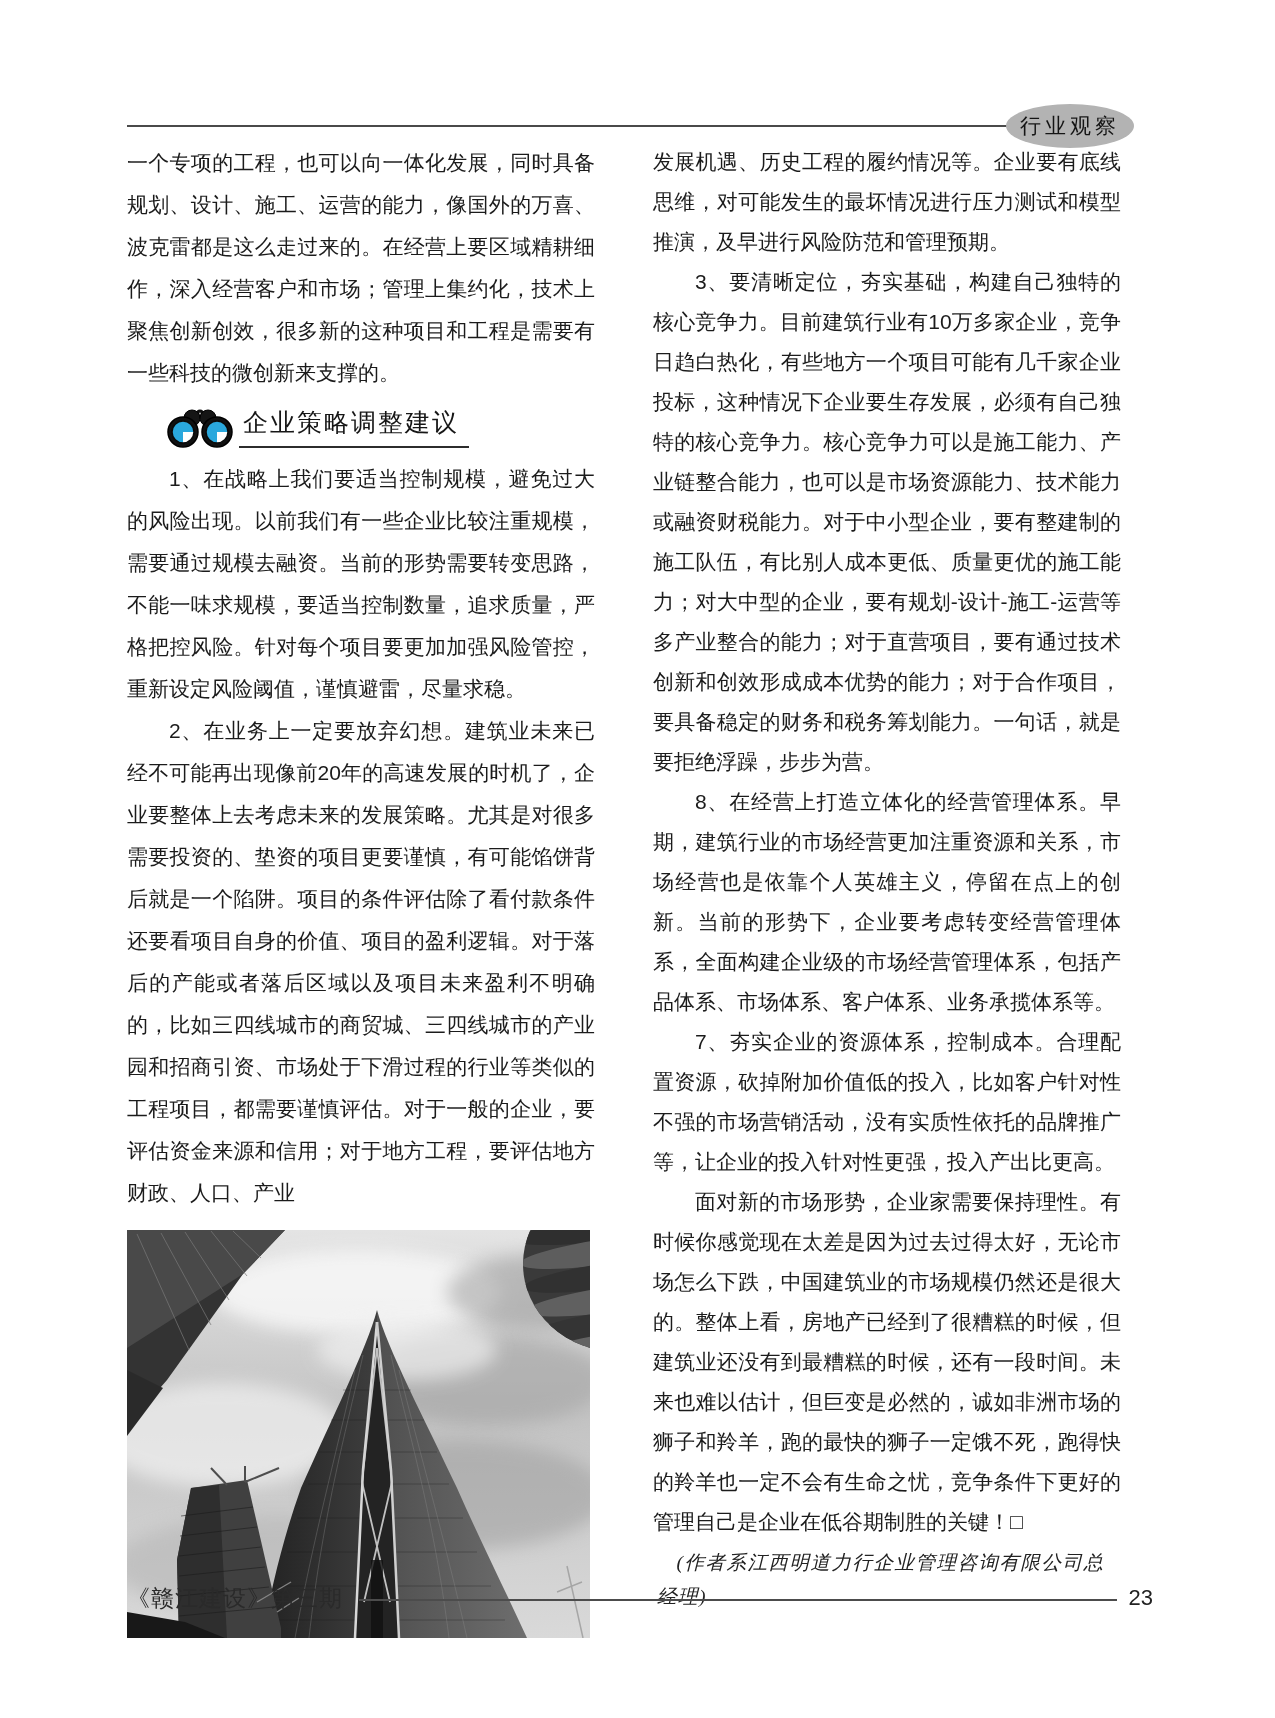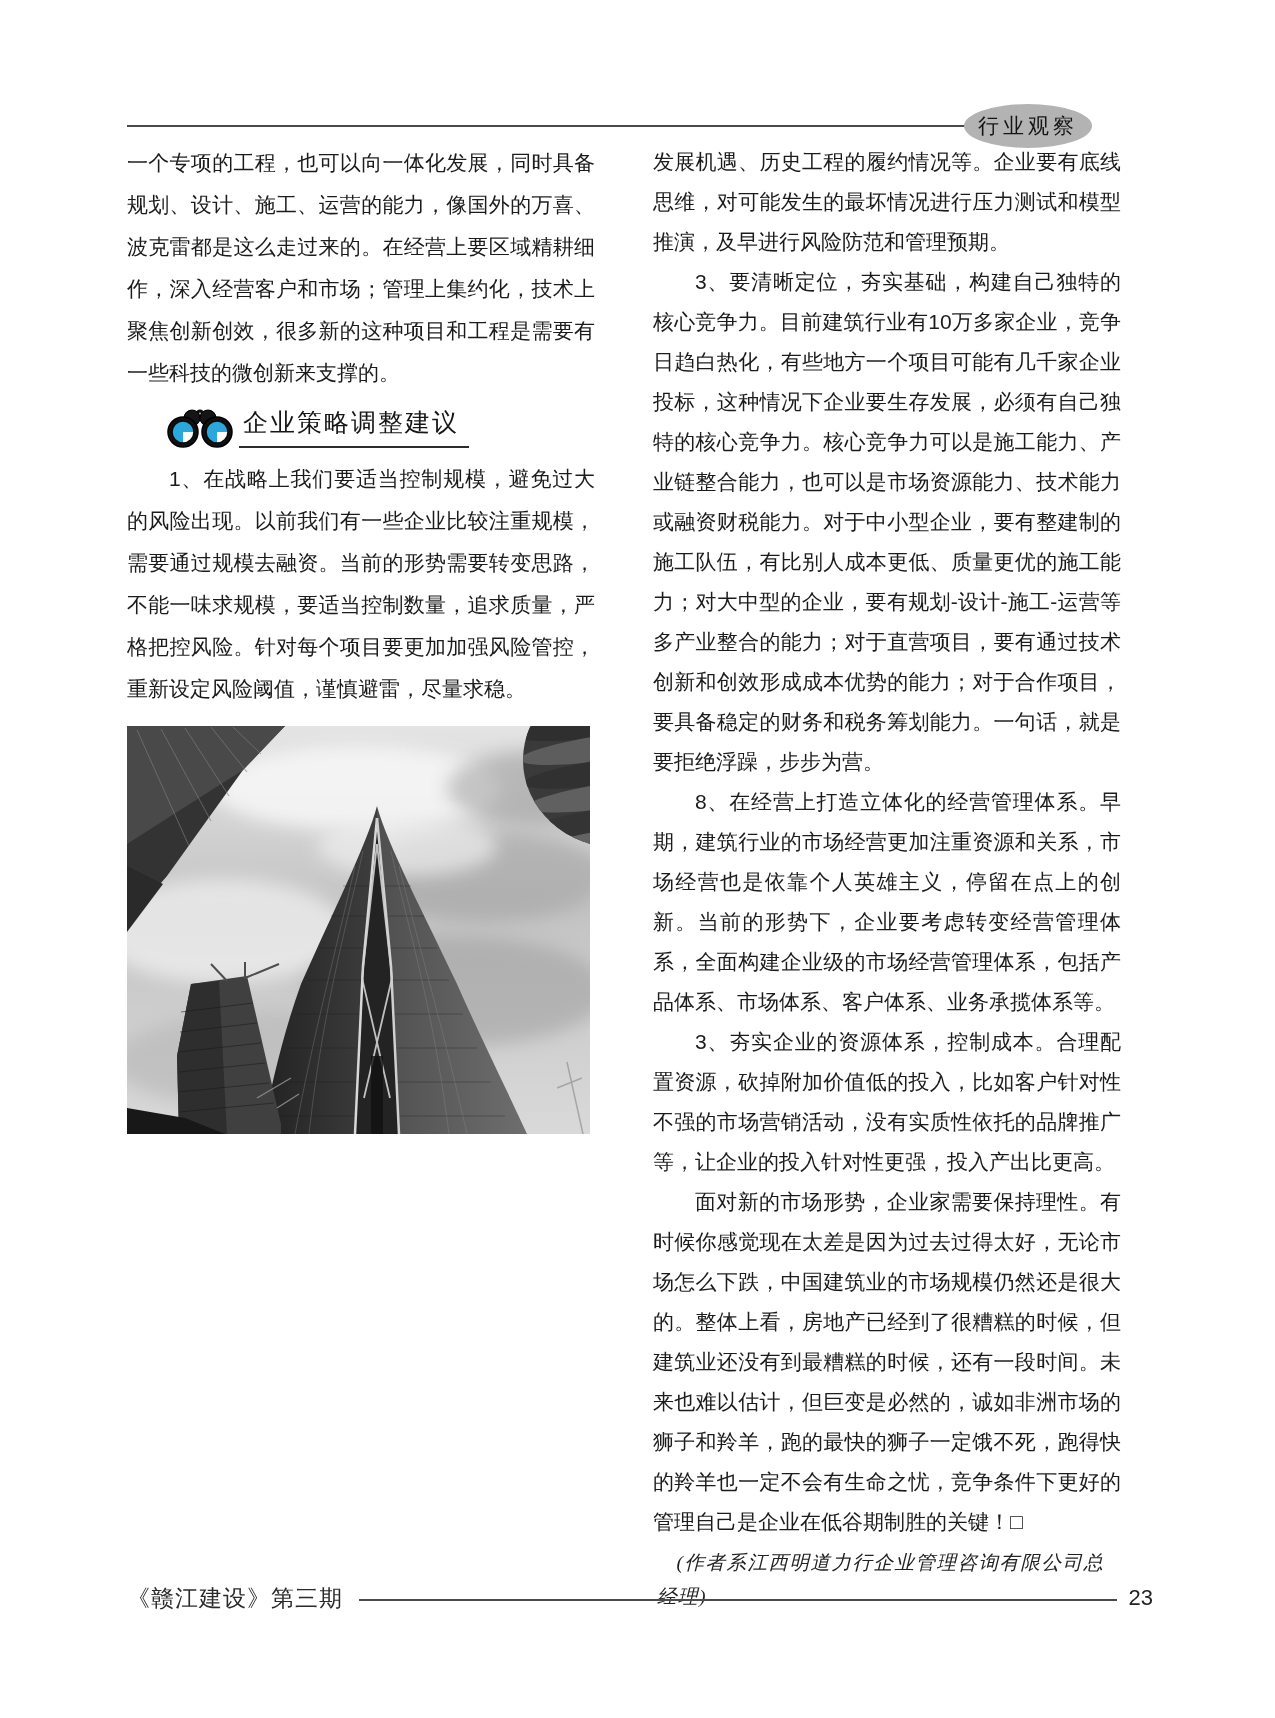--- a/index.html
+++ b/index.html
@@ -5,21 +5,21 @@
   html,body{margin:0;padding:0;}
   body{
     width:1275px;height:1718px;position:relative;background:#ffffff;
     font-family:"Liberation Sans", sans-serif;color:#1b1b1b;overflow:hidden;
   }
   
   .header-rule{
     position:absolute;left:127px;top:125px;width:888px;height:2px;background:#4a4a4a;
   }
   .badge{
-    position:absolute;left:964px;top:104px;width:128px;height:44px;
+    position:absolute;left:1006px;top:104px;width:128px;height:44px;
     background:#b3b3b3;border-radius:50%;
     display:flex;align-items:center;justify-content:center;
     font-family:"Liberation Serif", serif;font-size:21px;letter-spacing:4px;color:#141414;
   }
   
   .col{position:absolute;top:142px;width:468px;}
   .col-left{left:127px;}
   .col-right{left:653px;}
   p.body{
     margin:0;font-size:21px;line-height:42px;text-align:justify;
@@ -82,20 +82,21 @@
           <path d="M16,26 L16,37 A11,11 0 0 0 27,26 Z" fill="#ffffff"></path>
           <path d="M50,26 L50,37 A11,11 0 0 0 61,26 Z" fill="#ffffff"></path>
           <circle cx="16" cy="26" r="11" fill="none" stroke="#0a0a0a" stroke-width="1.5"></circle>
           <circle cx="50" cy="26" r="11" fill="none" stroke="#0a0a0a" stroke-width="1.5"></circle>
         </svg>
       </span>
       <span class="st-text">企业策略调整建议</span>
     </h2>
 
     <p class="body indent">1、在战略上我们要适当控制规模，避免过大的风险出现。以前我们有一些企业比较注重规模，需要通过规模去融资。当前的形势需要转变思路，不能一味求规模，要适当控制数量，追求质量，严格把控风险。针对每个项目要更加加强风险管控，重新设定风险阈值，谨慎避雷，尽量求稳。</p>
+    <p class="body indent">2、在业务上一定要放弃幻想。建筑业未来已经不可能再出现像前20年的高速发展的时机了，企业要整体上去考虑未来的发展策略。尤其是对很多需要投资的、垫资的项目更要谨慎，有可能馅饼背后就是一个陷阱。项目的条件评估除了看付款条件还要看项目自身的价值、项目的盈利逻辑。对于落后的产能或者落后区域以及项目未来盈利不明确的，比如三四线城市的商贸城、三四线城市的产业园和招商引资、市场处于下滑过程的行业等类似的工程项目，都需要谨慎评估。对于一般的企业，要评估资金来源和信用；对于地方工程，要评估地方财政、人口、产业</p>
 
     <figure class="photo">
       <svg width="463" height="408" viewBox="0 0 463 408" aria-hidden="true">
         <defs>
           <linearGradient id="sky" x1="0" y1="0" x2="0" y2="1">
             <stop offset="0" stop-color="#e4e4e4"></stop>
             <stop offset="0.45" stop-color="#c3c3c3"></stop>
             <stop offset="1" stop-color="#d9d9d9"></stop>
           </linearGradient>
           <linearGradient id="towerL" x1="0" y1="0" x2="1" y2="0">
@@ -211,21 +212,21 @@
           </g>
         </g>
       </svg>
     </figure>
   </section>
 
   <section class="col col-right">
     <p class="body">发展机遇、历史工程的履约情况等。企业要有底线思维，对可能发生的最坏情况进行压力测试和模型推演，及早进行风险防范和管理预期。</p>
     <p class="body indent">3、要清晰定位，夯实基础，构建自己独特的核心竞争力。目前建筑行业有10万多家企业，竞争日趋白热化，有些地方一个项目可能有几千家企业投标，这种情况下企业要生存发展，必须有自己独特的核心竞争力。核心竞争力可以是施工能力、产业链整合能力，也可以是市场资源能力、技术能力或融资财税能力。对于中小型企业，要有整建制的施工队伍，有比别人成本更低、质量更优的施工能力；对大中型的企业，要有规划-设计-施工-运营等多产业整合的能力；对于直营项目，要有通过技术创新和创效形成成本优势的能力；对于合作项目，要具备稳定的财务和税务筹划能力。一句话，就是要拒绝浮躁，步步为营。</p>
     <p class="body indent">8、在经营上打造立体化的经营管理体系。早期，建筑行业的市场经营更加注重资源和关系，市场经营也是依靠个人英雄主义，停留在点上的创新。当前的形势下，企业要考虑转变经营管理体系，全面构建企业级的市场经营管理体系，包括产品体系、市场体系、客户体系、业务承揽体系等。</p>
-    <p class="body indent">3、夯实企业的资源体系，控制成本。合理配置资源，砍掉附加价值低的投入，比如客户针对性不强的市场营销活动，没有实质性依托的品牌推广等，让企业的投入针对性更强，投入产出比更高。</p>
+    <p class="body indent">7、夯实企业的资源体系，控制成本。合理配置资源，砍掉附加价值低的投入，比如客户针对性不强的市场营销活动，没有实质性依托的品牌推广等，让企业的投入针对性更强，投入产出比更高。</p>
     <p class="body indent">面对新的市场形势，企业家需要保持理性。有时候你感觉现在太差是因为过去过得太好，无论市场怎么下跌，中国建筑业的市场规模仍然还是很大的。整体上看，房地产已经到了很糟糕的时候，但建筑业还没有到最糟糕的时候，还有一段时间。未来也难以估计，但巨变是必然的，诚如非洲市场的狮子和羚羊，跑的最快的狮子一定饿不死，跑得快的羚羊也一定不会有生命之忧，竞争条件下更好的管理自己是企业在低谷期制胜的关键！□</p>
     <p class="attribution">(作者系江西明道力行企业管理咨询有限公司总经理)</p>
   </section>
 
   <div class="footer">
     <span class="footer-journal">《赣江建设》第三期</span>
     <span class="footer-rule"></span>
     <span class="footer-page">23</span>
   </div>
 

